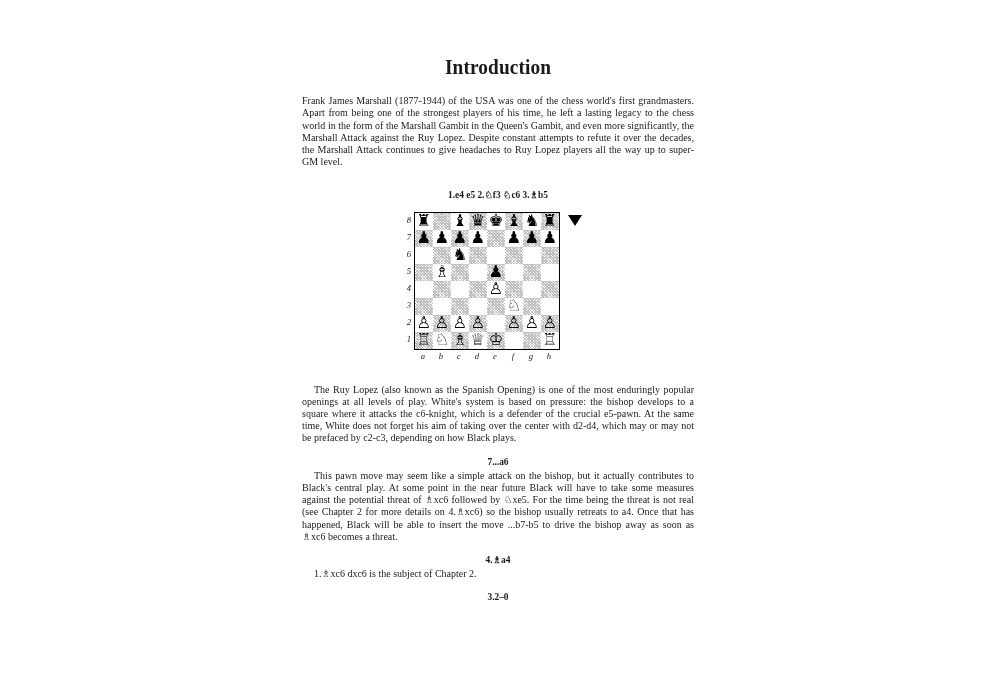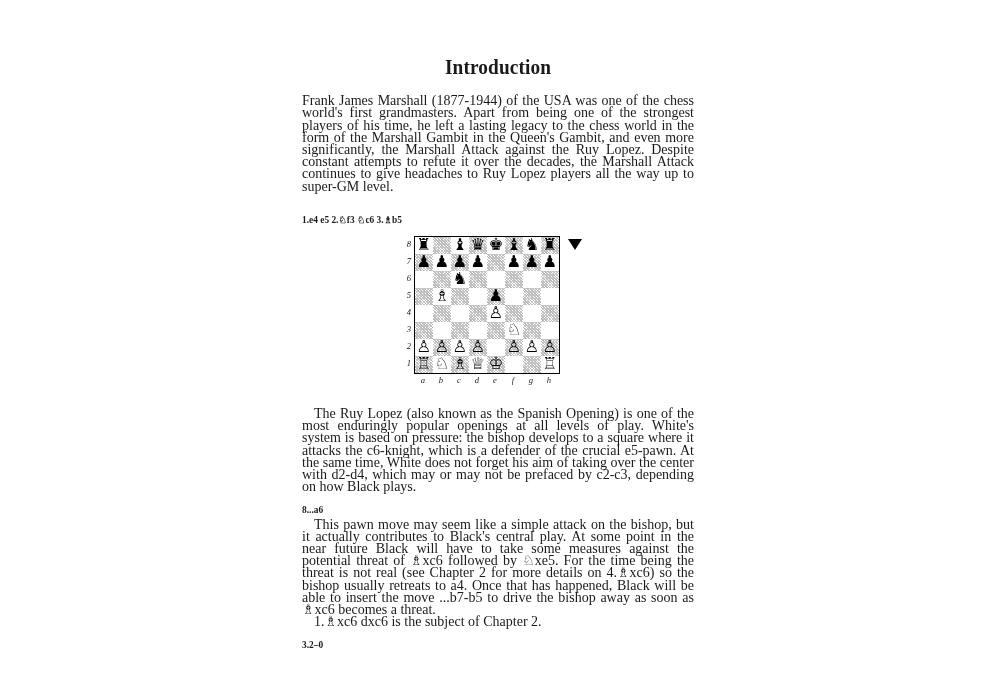--- a/index.html
+++ b/index.html
@@ -37,34 +37,35 @@
     font-size: 21px;
     text-align: center;
     letter-spacing: 0.1px;
     margin: 0 0 16px 0;
     line-height: 1.1;
     transform: scaleX(0.92);
     transform-origin: center;
   }
 
   p.body-text {
-    font-size: 14px;
+    font-size: 10px;
     line-height: 12.2px;
     text-align: justify;
     margin: 0 0 0 0;
     hyphens: none;
   }
   p.body-text.indent { text-indent: 12px; }
   p.body-text.no-indent { text-indent: 0; }
 
   .move-head {
     font-size: 9.4px;
     font-weight: bold;
     margin: 11px 0 2px 0;
     line-height: 12.2px;
+    text-align: center;
   }
 
   .spacer-10 { height: 10px; }
 
   
   .diagram-wrap {
     position: relative;
     width: 392px;
     height: 160px;
     margin: 10px 0 12px 0;
@@ -328,24 +329,25 @@
           <span>g</span>
           <span>h</span>
         </div>
 
         <div class="side-to-move"></div>
       </div>
     </div>
 
     <p class="body-text indent">The Ruy Lopez (also known as the Spanish Opening) is one of the most enduringly popular openings at all levels of play. White's system is based on pressure: the bishop develops to a square where it attacks the c6-knight, which is a defender of the crucial e5-pawn. At the same time, White does not forget his aim of taking over the center with d2-d4, which may or may not be prefaced by c2-c3, depending on how Black plays.</p>
 
-    <div class="move-head">8...a6</div>
+    <div class="move-head">7...a6</div>
 
     <p class="body-text indent">This pawn move may seem like a simple attack on the bishop, but it actually contributes to Black's central play. At some point in the near future Black will have to take some measures against the potential threat of ♗xc6 followed by ♘xe5. For the time being the threat is not real (see Chapter 2 for more details on 4.♗xc6) so the bishop usually retreats to a4. Once that has happened, Black will be able to insert the move ...b7-b5 to drive the bishop away as soon as ♗xc6 becomes a threat.</p>
 
+    <div class="move-head">4.♗a4</div>
 
     <p class="body-text indent">1.♗xc6 dxc6 is the subject of Chapter 2.</p>
 
 
 
     <div class="move-head">3.2–0</div>
 
   </div>
 </div>
 

